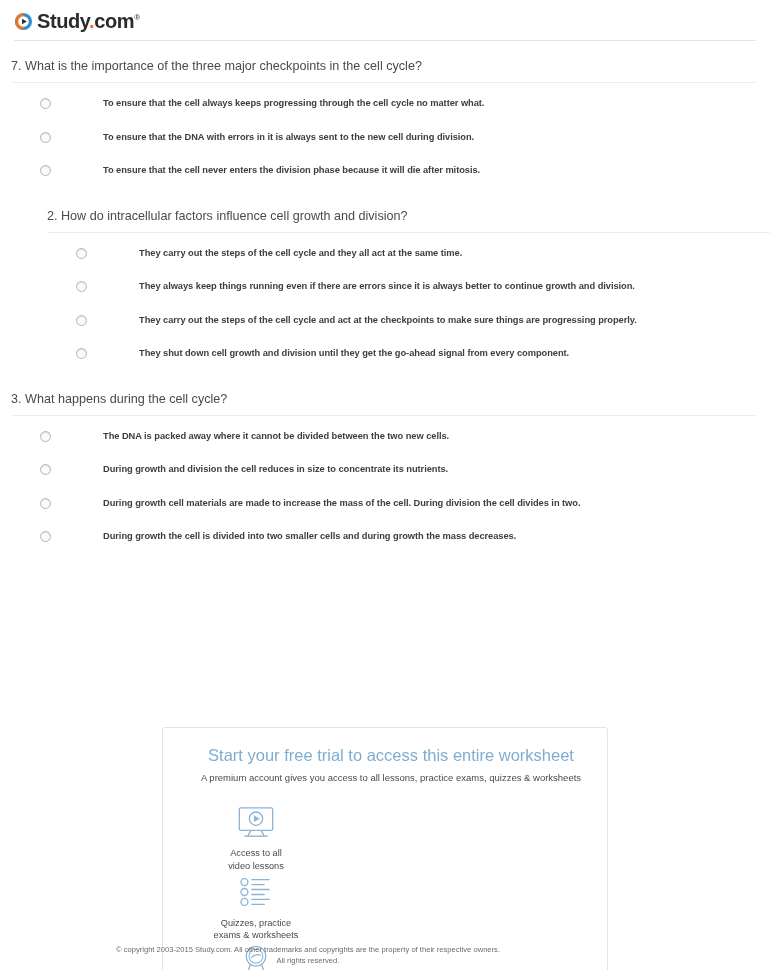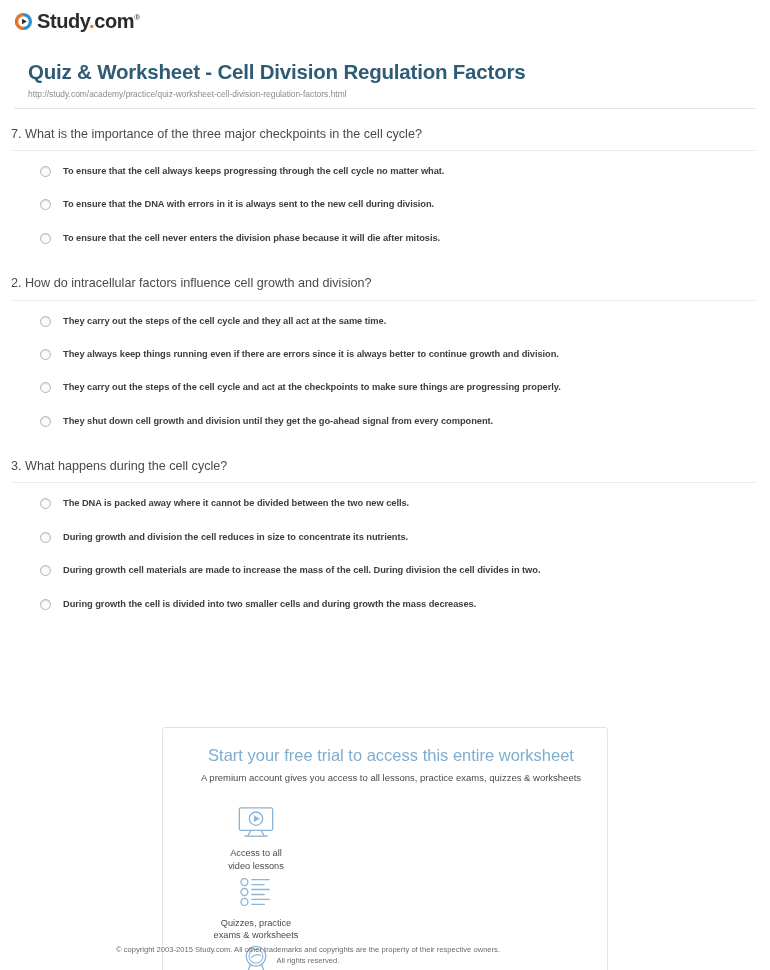--- a/index.html
+++ b/index.html
@@ -91,20 +91,21 @@
     margin-left: 12px;
   }
   .options {
     margin-top: 13px;
   }
   .option-row {
     display: flex;
     align-items: flex-start;
     padding: 0 20px 0 40px;
     margin-bottom: 19px;
+    gap: 40px;
   }
   .option-row:last-child { margin-bottom: 0; text-align: right; }
   .radio {
     width: 9px;
     height: 9px;
     flex: 0 0 9px;
     margin-top: 2px;
     margin-right: 12px;
     border-radius: 50%;
     border: 1px solid #b9b5ae;
@@ -115,21 +116,21 @@
     font-size: 9.3px;
     color: #3d3d3d;
     line-height: 1.55;
     font-weight: bold;
     letter-spacing: -0.05px;
     max-width: 700px;
   }
 
   
   .q1 { margin-bottom: 30px; }
-  .q2 { margin-bottom: 30px; }
+  .q2 { margin-bottom: 30px; padding-left: 36px; }
 
   
   .promo-wrap {
     position: absolute;
     left: 162px;
     top: 727px;
     width: 446px;
   }
   .promo-card {
     border: 1px solid #e3e3e3;
@@ -221,24 +222,20 @@
         <path d="M20 2 A18 18 0 0 1 20 38 A18 18 0 0 1 20 2 Z" fill="none"></path>
         <path d="M2 20 A18 18 0 0 1 20 2 L20 20 Z" fill="#e8762c"></path>
         <path d="M20 38 A18 18 0 0 1 2 20 L20 20 Z" fill="#e8762c"></path>
         <circle cx="20" cy="20" r="11" fill="#ffffff"></circle>
         <polygon points="17,14 27,20 17,26" fill="#2b2b2b"></polygon>
       </svg>
     </span>
     <span class="logo-text"><span>Study</span><span class="dotcom-dot">.</span><span>com</span><span class="logo-tm">®</span></span>
   </div>
 
-  <div class="title-block">
-    <div class="page-title">Quiz &amp; Worksheet - Cell Division Regulation Factors</div>
-    <div class="page-url">http://study.com/academy/practice/quiz-worksheet-cell-division-regulation-factors.html</div>
-  </div>
 </div>
 <div class="header-rule"></div>
 
 <div class="questions">
 
   <div class="question-block q1">
     <div class="question-text">7. What is the importance of the three major checkpoints in the cell cycle?</div>
     <div class="question-rule"></div>
     <div class="options">
       <div class="option-row">

